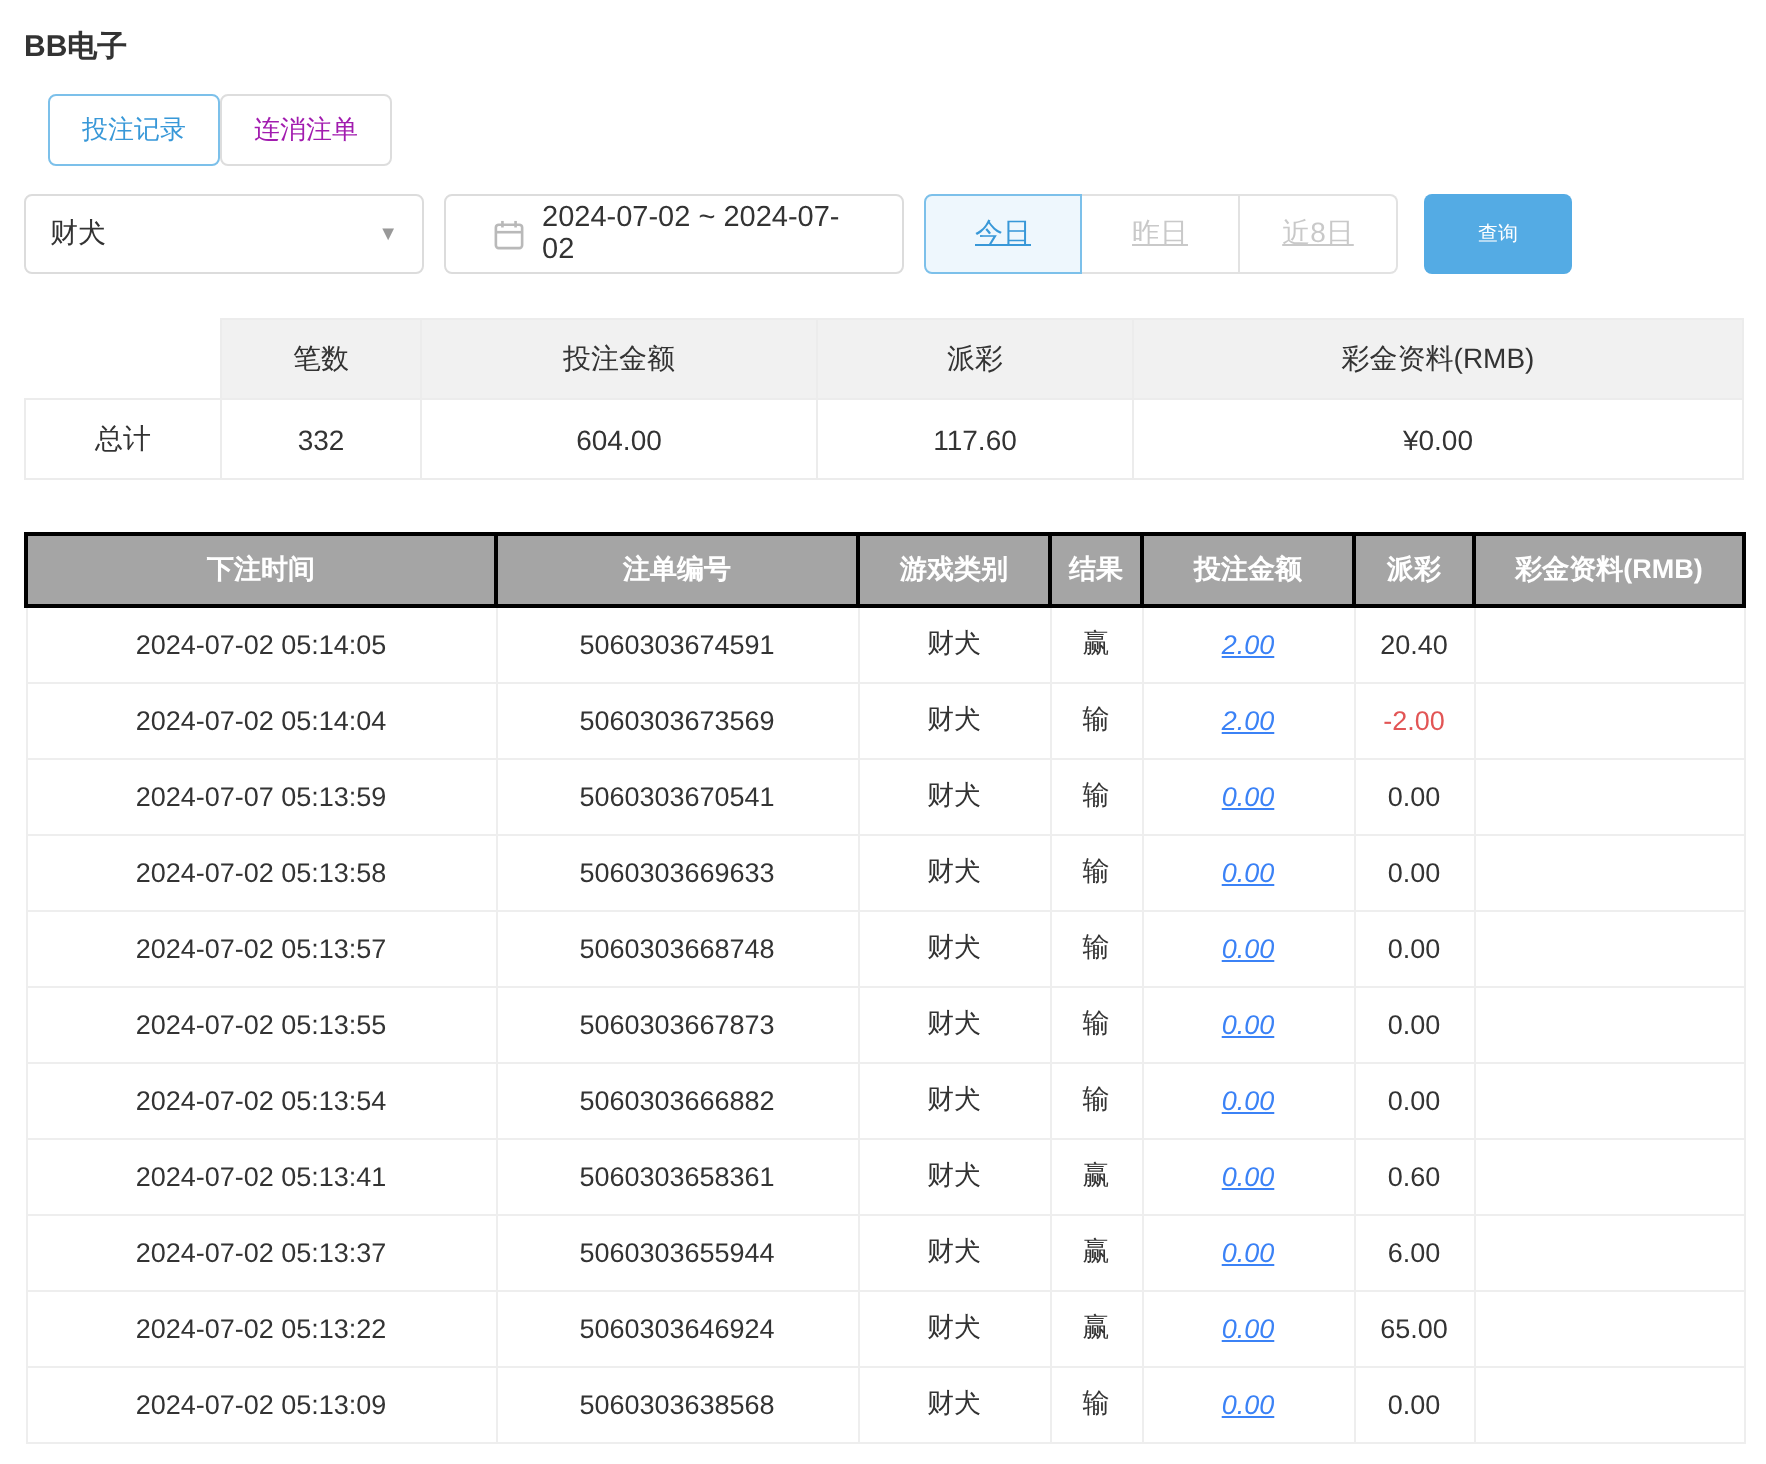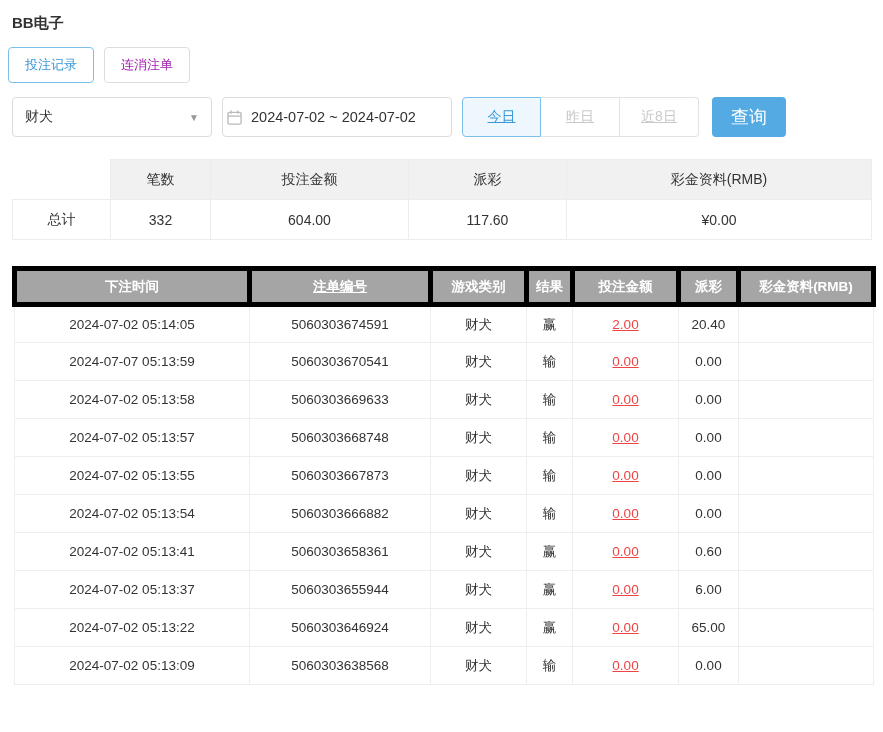--- a/index.html
+++ b/index.html
@@ -11,21 +11,21 @@
     color: #333;
   }
   .page { width: 883px; height: 732px; overflow: hidden; }
 
   .page-title {
     font-size: 15px; font-weight: bold; color: #333;
     padding: 14px 2px 10px 12px;
   }
 
   
-  .tabs { padding: 4px 12px 0 8px; display: flex; gap: 10px; }
+  .tabs { padding: 4px 12px 0 24px; display: flex; }
   .tab {
     display: inline-flex; align-items: center; justify-content: center;
     height: 36px; padding: 0 16px;
     border: 1px solid #ddd; border-radius: 4px;
     font-size: 13px; color: #a21caf; background: #fff; cursor: pointer;
   }
   .tab.active { border-color: #7cc0ea; color: #3898d8; }
 
   
   .filter-bar { display: flex; align-items: center; padding: 14px 12px 6px 12px; }
@@ -33,67 +33,67 @@
     width: 200px; height: 40px;
     border: 1px solid #dcdcdc; border-radius: 4px;
     display: flex; align-items: center; justify-content: space-between;
     padding: 0 12px; font-size: 14px; color: #333; background: #fff; cursor: pointer;
   }
   .select-arrow { color: #999; font-size: 10px; }
   .date-box {
     margin-left: 10px; width: 230px; height: 40px;
     border: 1px solid #dcdcdc; border-radius: 4px;
     display: flex; align-items: center; gap: 9px;
-    padding: 0 4px; font-size: 14.5px; color: #333; background: #fff; cursor: pointer;
+    padding: 0 24px; font-size: 14.5px; color: #333; background: #fff; cursor: pointer;
   }
   .cal-icon { width: 15px; height: 15px; flex: 0 0 auto; }
   .btn-group { display: flex; margin-left: 10px; }
   .range-btn {
     width: 79px; height: 40px; background: #fff;
     border: 1px solid #e2e2e2; border-left-width: 0;
     font-size: 14px; color: #c9c9c9; cursor: pointer; text-decoration: underline;
   }
   .range-btn:first-child { border-left-width: 1px; border-radius: 4px 0 0 4px; }
   .range-btn:last-child { border-radius: 0 4px 4px 0; }
   .range-btn.active {
     border: 1px solid #7cc0ea; background: #eef7fd; color: #3898d8;
   }
   .search-btn {
     margin-left: 13px; width: 74px; height: 40px;
     background: #54abe4; color: #fff; border: none; border-radius: 4px;
-    font-size: 18px; cursor: pointer;
+    font-size: 10px; cursor: pointer;
   }
 
   
   .summary-wrap { padding: 16px 12px 12px 12px; }
   table { border-collapse: collapse; width: 859px; table-layout: fixed; }
   .summary-table td, .summary-table th {
     height: 40px; text-align: center; font-size: 14px; font-weight: normal;
     border: 1px solid #ececec; color: #333; background: #fff;
   }
   .summary-table th.shaded { background: #f1f1f1; }
   .summary-table th.blank { background: #fff; border-left-color: #fff; border-top-color: #fff; }
   .sum-c1 { width: 98px; } .sum-c2 { width: 100px; } .sum-c3 { width: 198px; }
   .sum-c4 { width: 158px; } .sum-c5 { width: 305px; }
 
   
   .table-wrap { padding: 14px 12px 0 12px; }
   .bet-table th {
     background: #a5a5a5; color: #fff; font-weight: bold; font-size: 13.5px;
     height: 36px; text-align: center;
-    border: 5px solid #000000;
+    border: 2px solid #000000;
   }
   .bet-table td {
     height: 38px; text-align: center; font-size: 13.5px; color: #333;
     border: 1px solid #eeeeee; background: #fff;
     overflow: hidden; white-space: nowrap;
   }
-  .bet-table a.amount-link { color: #ef4444; text-decoration: underline; cursor: pointer; }
+  .bet-table a.amount-link { color: #3b82f6; text-decoration: underline; cursor: pointer; font-style: italic; }
   .bet-table td.negative { color: #e25555; }
-  .col-time { width: 235px; } .col-order { width: 181px; text-decoration: underline; } .col-game { width: 96px; }
+  .col-time { width: 235px; } .col-order { width: 181px; } .col-game { width: 96px; }
   .col-result { width: 46px; } .col-bet { width: 106px; } .col-payout { width: 60px; }
   .col-bonus { width: 135px; }
 </style>
 </head>
 <body>
 
 <div class="page">
 
   <div class="page-title">BB电子</div>
 
@@ -169,20 +169,29 @@
           <tr>
             <td>2024-07-02 05:14:05</td>
             <td>5060303674591</td>
             <td>财犬</td>
             <td>赢</td>
             <td><a class="amount-link">2.00</a></td>
             <td>20.40</td>
             <td></td>
           </tr>
           <tr>
+            <td>2024-07-02 05:14:04</td>
+            <td>5060303673569</td>
+            <td>财犬</td>
+            <td>输</td>
+            <td><a class="amount-link">2.00</a></td>
+            <td class="negative">-2.00</td>
+            <td></td>
+          </tr>
+          <tr>
             <td>2024-07-07 05:13:59</td>
             <td>5060303670541</td>
             <td>财犬</td>
             <td>输</td>
             <td><a class="amount-link">0.00</a></td>
             <td>0.00</td>
             <td></td>
           </tr>
           <tr>
             <td>2024-07-02 05:13:58</td>

